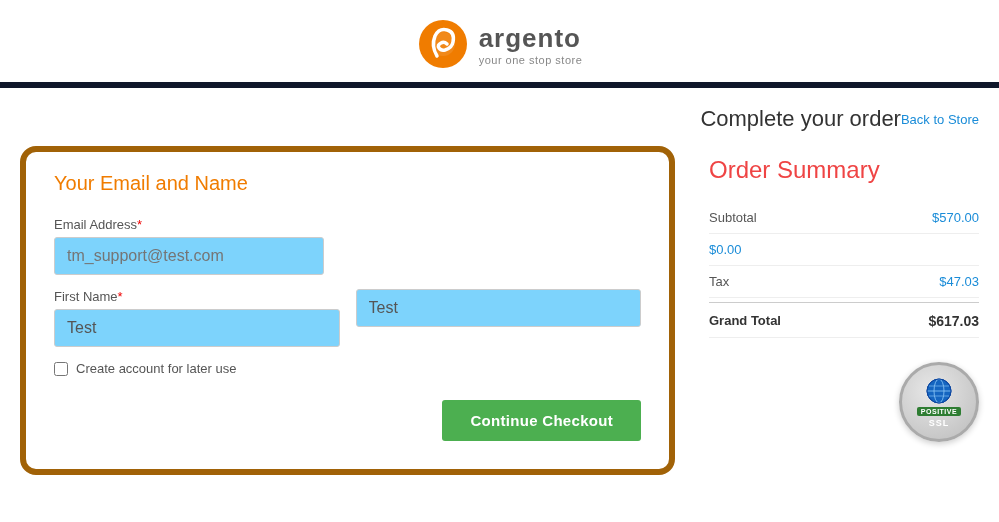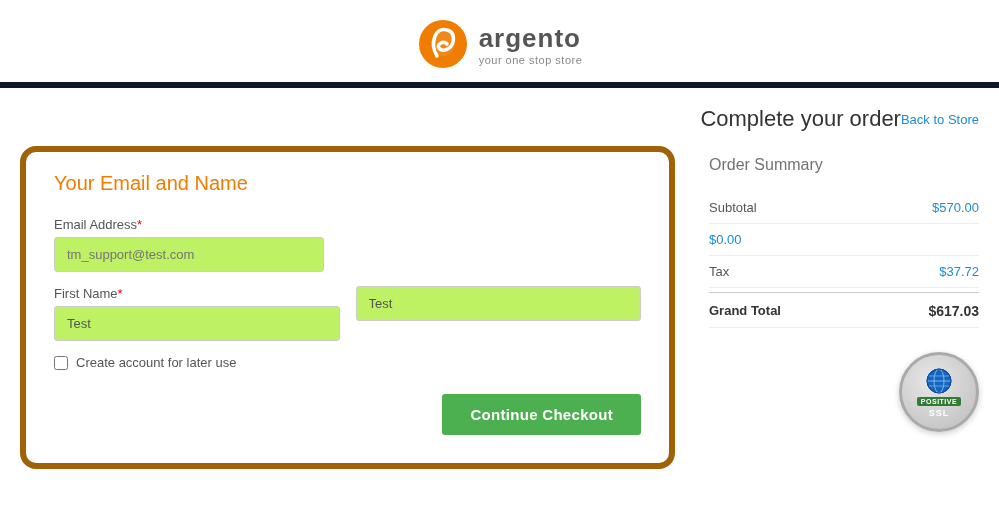--- a/index.html
+++ b/index.html
@@ -94,24 +94,24 @@
       margin-bottom: 5px;
     }
     .required-star {
       color: #e00;
     }
     .form-input {
       width: 100%;
       padding: 9px 12px;
       border: 1px solid #ccc;
       border-radius: 3px;
-      font-size: 13px;
+      font-size: 16px;
       color: #555;
       outline: none;
-      background: #bef264;
+      background: #7dd3fc;
     }
     .name-row {
       display: flex;
       gap: 16px;
       margin-bottom: 14px;
     }
     .name-row .form-group {
       flex: 1;
       margin-bottom: 0;
     }
@@ -136,22 +136,22 @@
       border: none;
       border-radius: 3px;
       padding: 12px 28px;
       font-size: 15px;
       cursor: pointer;
       float: right;
       font-weight: bold;
       letter-spacing: 0.3px;
     }
     .order-summary-title {
-      font-size: 16px;
-      color: #737373;
+      font-size: 24px;
+      color: #ef4444;
       font-weight: normal;
       margin-bottom: 18px;
     }
     .summary-row {
       display: flex;
       justify-content: space-between;
       align-items: flex-start;
       padding: 8px 0;
       border-bottom: 1px solid #eee;
       font-size: 13px;
@@ -300,21 +300,21 @@
         <span class="summary-label">Subtotal</span>
         <span class="summary-value">$570.00</span>
       </div>
 
       <div class="summary-row">
         <span class="summary-value">$0.00</span>
       </div>
 
       <div class="summary-row">
         <span class="summary-label">Tax</span>
-        <span class="summary-value">$37.72</span>
+        <span class="summary-value">$47.03</span>
       </div>
 
       <div class="summary-row grand-total">
         <span class="summary-label">Grand Total</span>
         <span class="summary-value">$617.03</span>
       </div>
 
       <div class="ssl-badge">
         <div class="ssl-circle">
           <div class="ssl-inner">

